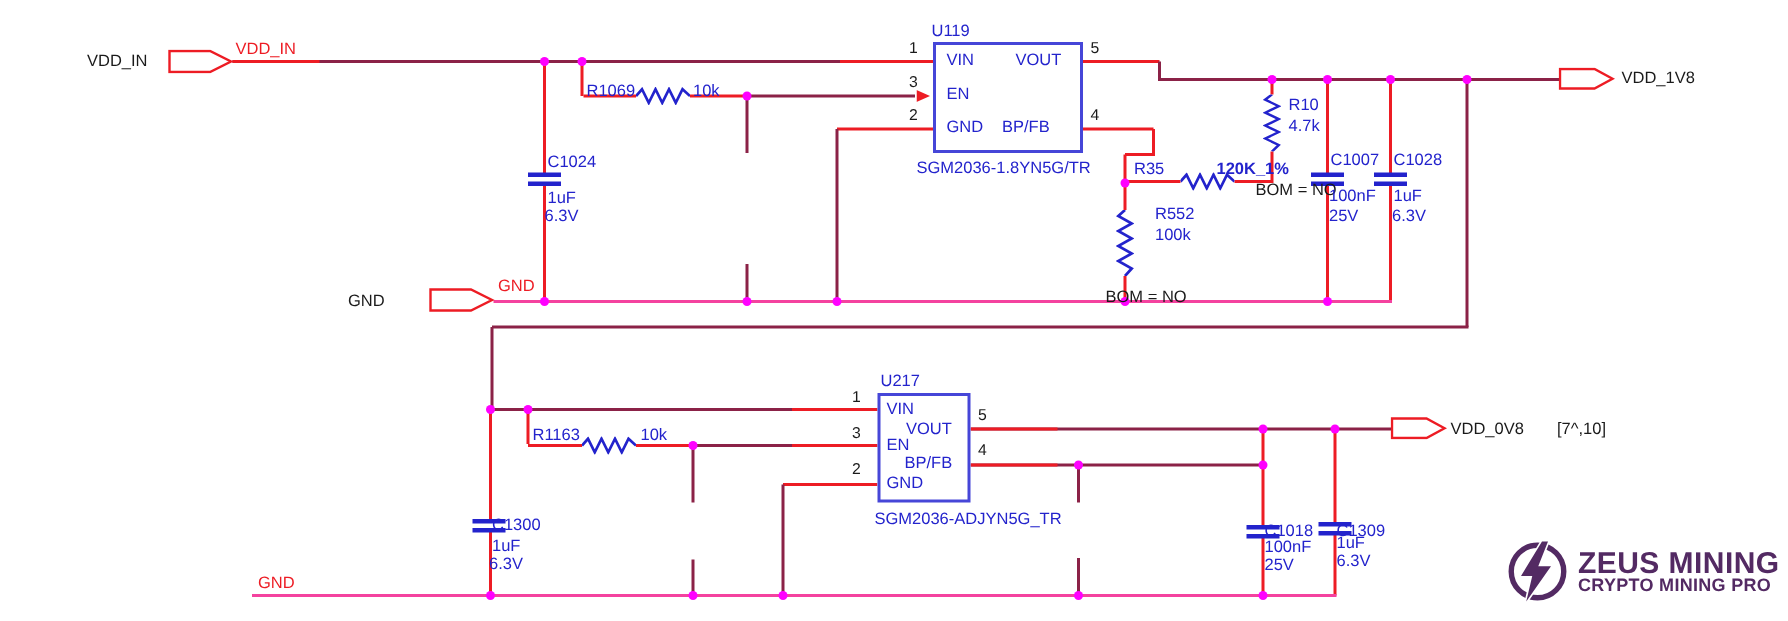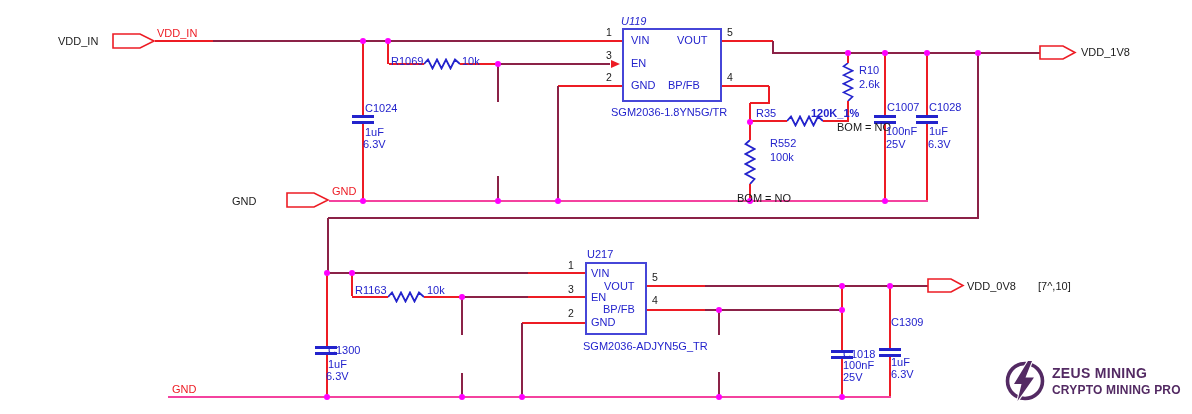--- a/index.html
+++ b/index.html
@@ -131,21 +131,21 @@
 
   <svg class="sym" style="left:927px;top:278px;" width="38" height="15">
     <polygon points="1,1 24,1 36,7.5 24,14 1,14" fill="#ffffff" stroke="#ed1c24" stroke-width="1.6"></polygon>
   </svg>
   <span class="t blk" style="left:967px;top:280px;">VDD_0V8</span>
   <span class="t blk" style="left:1038px;top:280px;">[7^,10]</span>
 
   <span class="t red" style="left:172px;top:383px;">GND</span>
 
   <div class="ic" style="left:622px;top:28px;width:100px;height:74px;"></div>
-  <span class="t blue" style="left:621px;top:15px;font-style:italic;">U119</span>
+  <span class="t blue" style="left:621px;top:15px;">U119</span>
   <span class="t blue" style="left:631px;top:34px;">VIN</span>
   <span class="t blue" style="left:677px;top:34px;">VOUT</span>
   <span class="t blue" style="left:631px;top:57px;">EN</span>
   <span class="t blue" style="left:631px;top:79px;">GND</span>
   <span class="t blue" style="left:668px;top:79px;">BP/FB</span>
   <span class="t num" style="left:606px;top:27px;">1</span>
   <span class="t num" style="left:606px;top:50px;">3</span>
   <span class="t num" style="left:606px;top:72px;">2</span>
   <span class="t num" style="left:727px;top:27px;">5</span>
   <span class="t num" style="left:727px;top:72px;">4</span>
@@ -198,21 +198,21 @@
   <div class="plate" style="left:879px;top:354px;"></div>
 
   <span class="t blue" style="left:391px;top:55px;">R1069</span>
   <span class="t blue" style="left:462px;top:55px;">10k</span>
 
   <span class="t blue" style="left:365px;top:102px;">C1024</span>
   <span class="t blue" style="left:365px;top:126px;">1uF</span>
   <span class="t blue" style="left:363px;top:138px;">6.3V</span>
 
   <span class="t blue" style="left:859px;top:64px;">R10</span>
-  <span class="t blue" style="left:859px;top:78px;">2.6k</span>
+  <span class="t blue" style="left:859px;top:78px;">4.7k</span>
 
   <span class="t blue" style="left:756px;top:107px;">R35</span>
   <span class="t blue" style="left:811px;top:107px;font-weight:bold;">120K_1%</span>
   <span class="t blk" style="left:837px;top:121px;">BOM = NO</span>
 
   <span class="t blue" style="left:770px;top:137px;">R552</span>
   <span class="t blue" style="left:770px;top:151px;">100k</span>
   <span class="t blk" style="left:737px;top:192px;">BOM = NO</span>
 
   <span class="t blue" style="left:887px;top:101px;">C1007</span>
@@ -227,24 +227,24 @@
   <span class="t blue" style="left:427px;top:284px;">10k</span>
 
   <span class="t blue" style="left:328px;top:344px;">C1300</span>
   <span class="t blue" style="left:328px;top:358px;">1uF</span>
   <span class="t blue" style="left:326px;top:370px;">6.3V</span>
 
   <span class="t blue" style="left:843px;top:348px;">C1018</span>
   <span class="t blue" style="left:843px;top:359px;">100nF</span>
   <span class="t blue" style="left:843px;top:371px;">25V</span>
 
-  <span class="t blue" style="left:891px;top:316px;">C1309</span>
+  <span class="t blue" style="left:891px;top:348px;">C1309</span>
   <span class="t blue" style="left:891px;top:356px;">1uF</span>
   <span class="t blue" style="left:891px;top:368px;">6.3V</span>
 
   <svg class="sym" style="left:1004px;top:360px;" width="42" height="42" viewBox="0 0 42 42">
     <circle cx="21" cy="21" r="17.5" fill="none" stroke="#532a63" stroke-width="3.6"></circle>
     <polygon points="24,1 10,24 17.5,24 13.5,41 30,17.5 21.5,17.5 28,1" fill="#532a63" stroke="#ffffff" stroke-width="2.2" paint-order="stroke"></polygon>
   </svg>
-  <div class="logo-text" style="left:1052px;top:365px;font-size:14px;letter-spacing:0.3px;">ZEUS MINING</div>
+  <div class="logo-text" style="left:1052px;top:365px;font-size:20px;letter-spacing:0.3px;">ZEUS MINING</div>
   <div class="logo-text" style="left:1052px;top:383px;font-size:12px;letter-spacing:0.2px;">CRYPTO MINING PRO</div>
 
 </div>
 
 </body></html>

